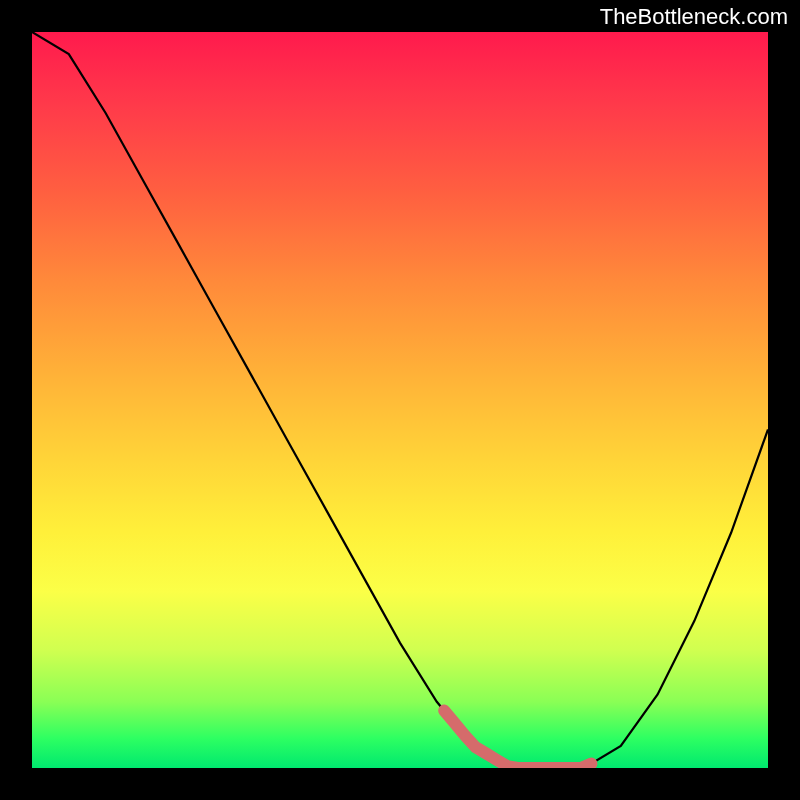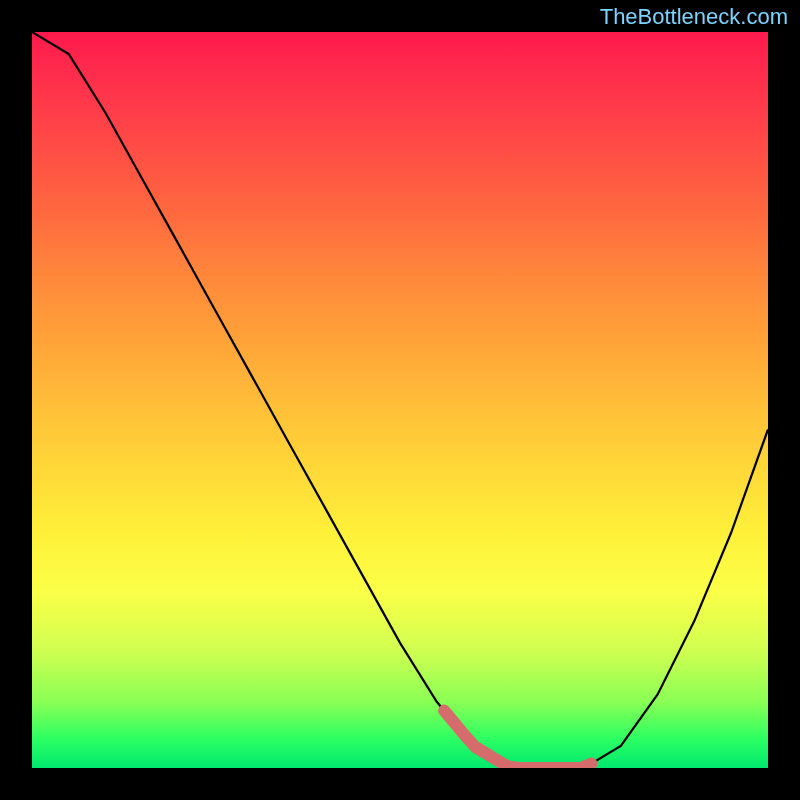--- a/index.html
+++ b/index.html
@@ -8,21 +8,21 @@
     width: 800px;
     height: 800px;
     background: #000;
     position: relative;
     font-family: Arial, Helvetica, sans-serif;
   }
   .watermark {
     position: absolute;
     top: 4px;
     right: 12px;
-    color: #7dd3fc;
+    color: #ffffff;
     font-size: 22px;
     font-weight: 500;
     z-index: 10;
   }
   .plot-area {
     position: absolute;
     left: 32px;
     top: 32px;
     width: 736px;
     height: 736px;

